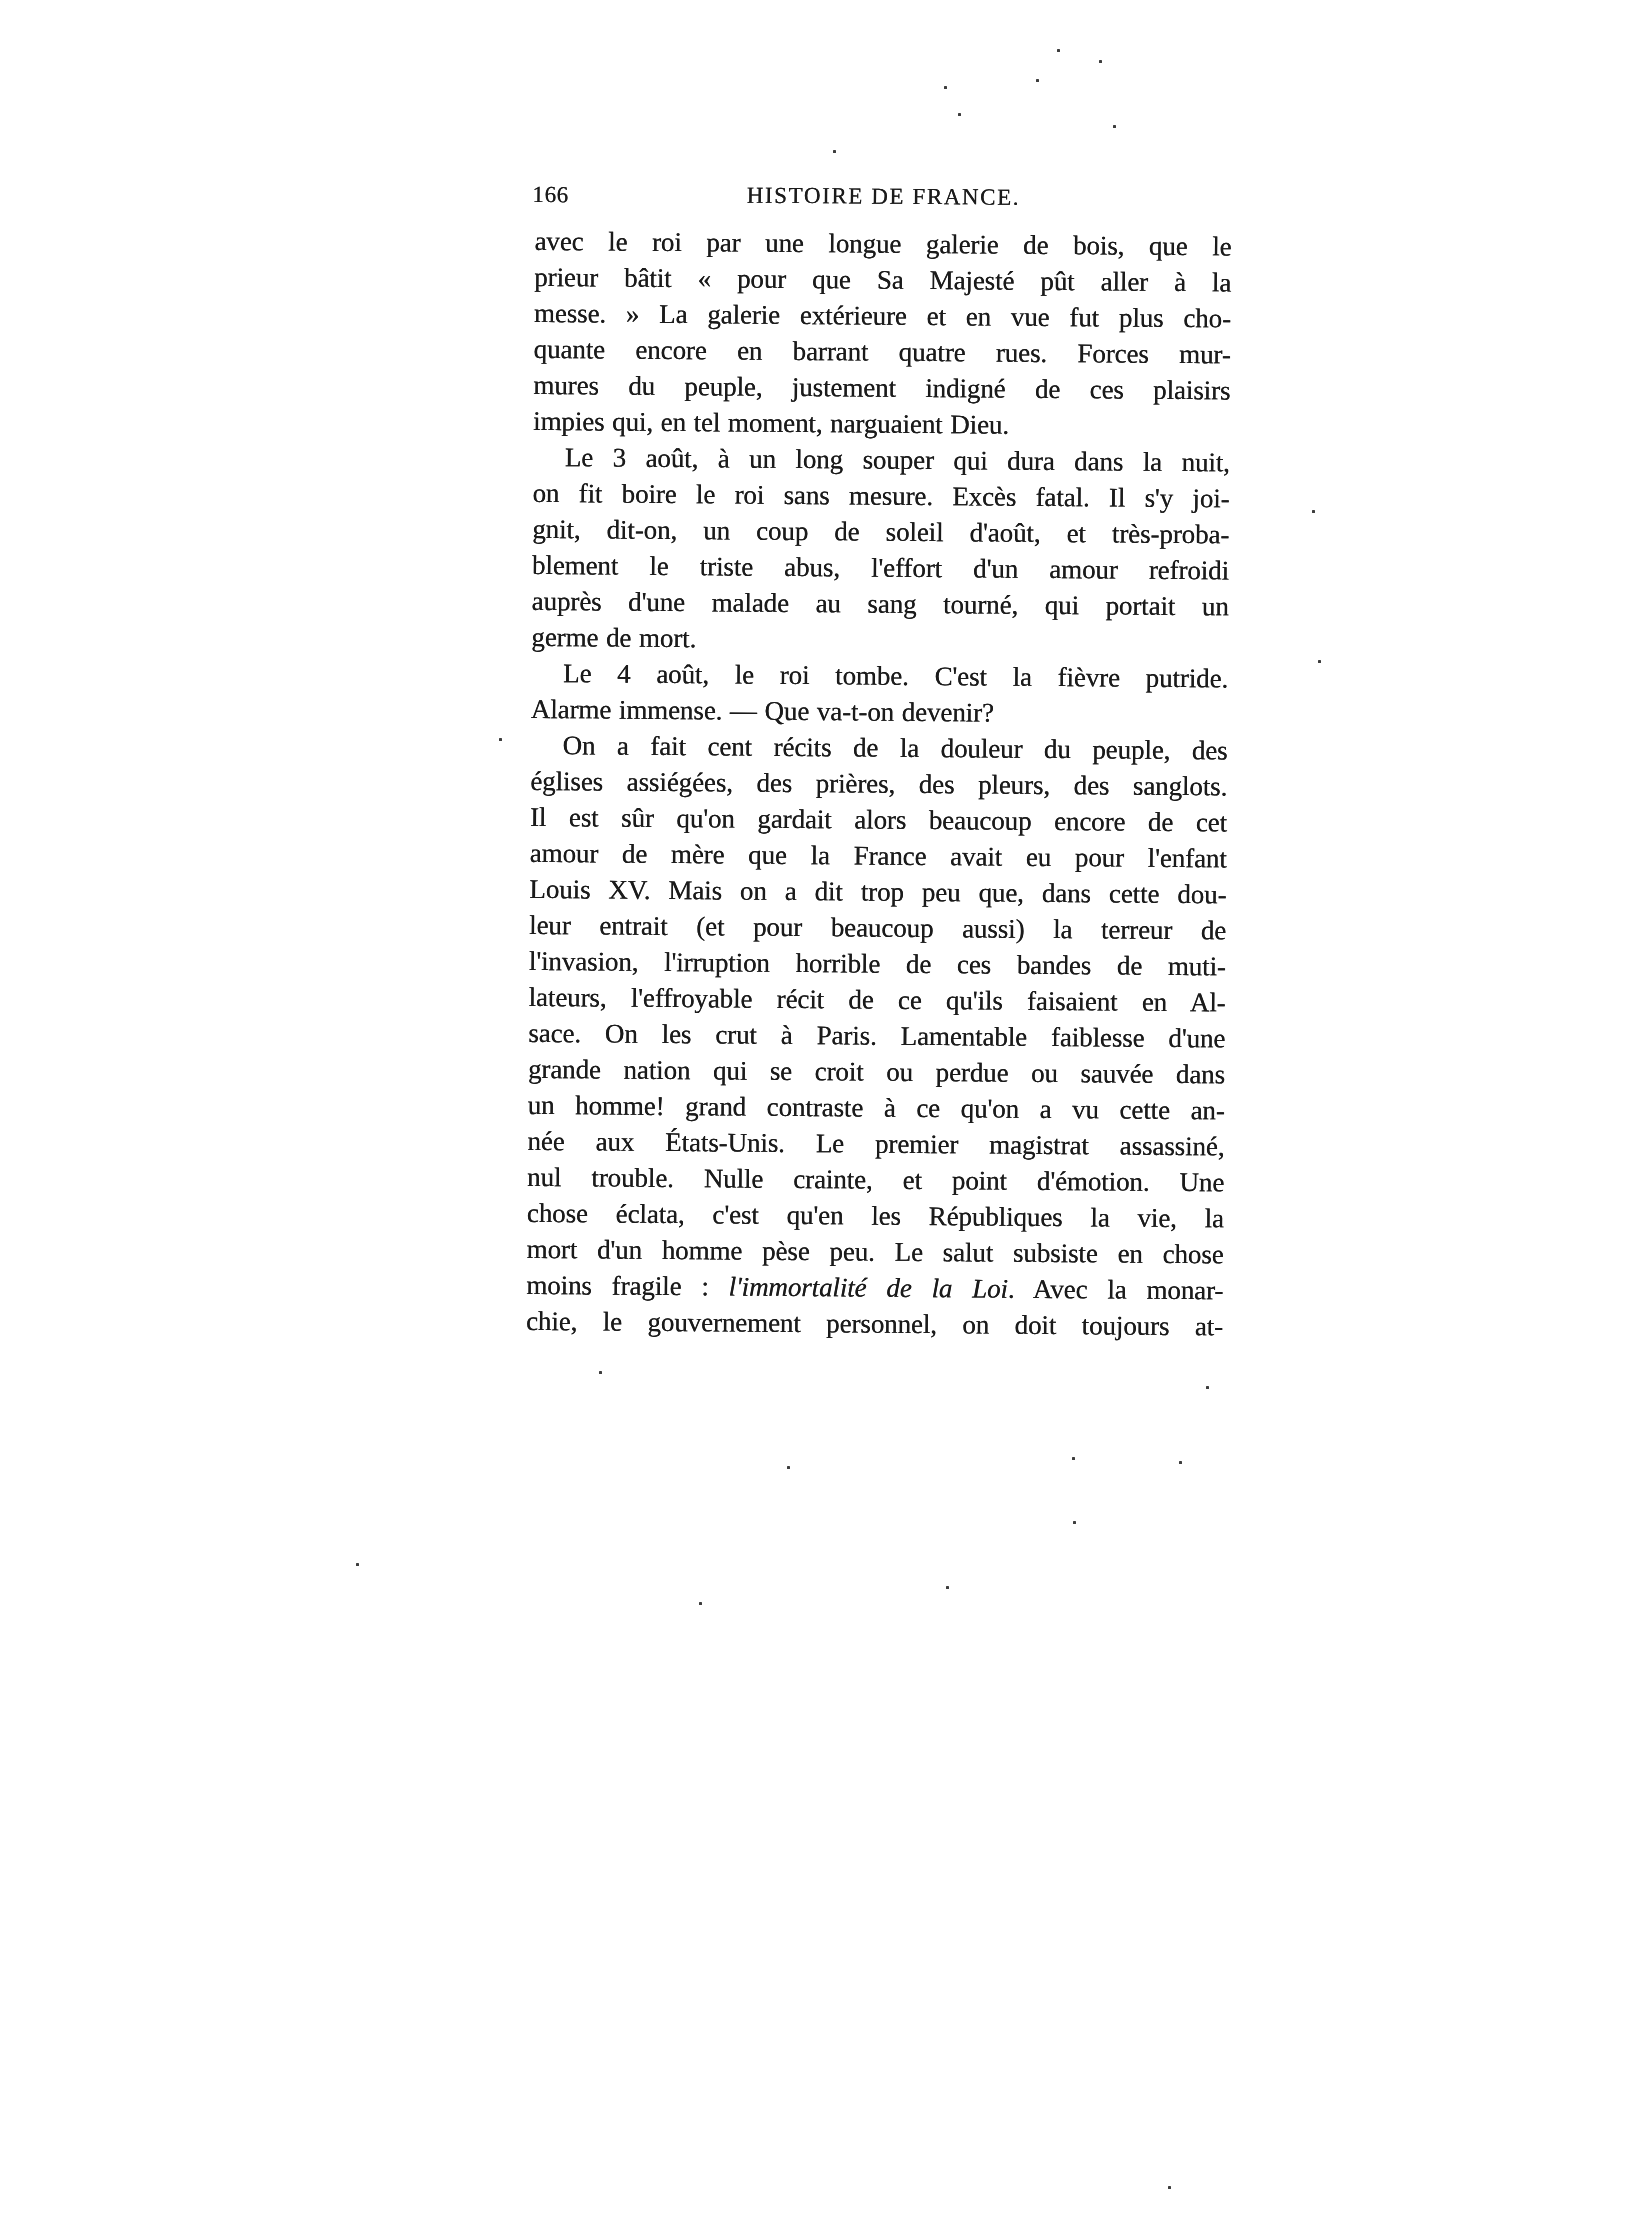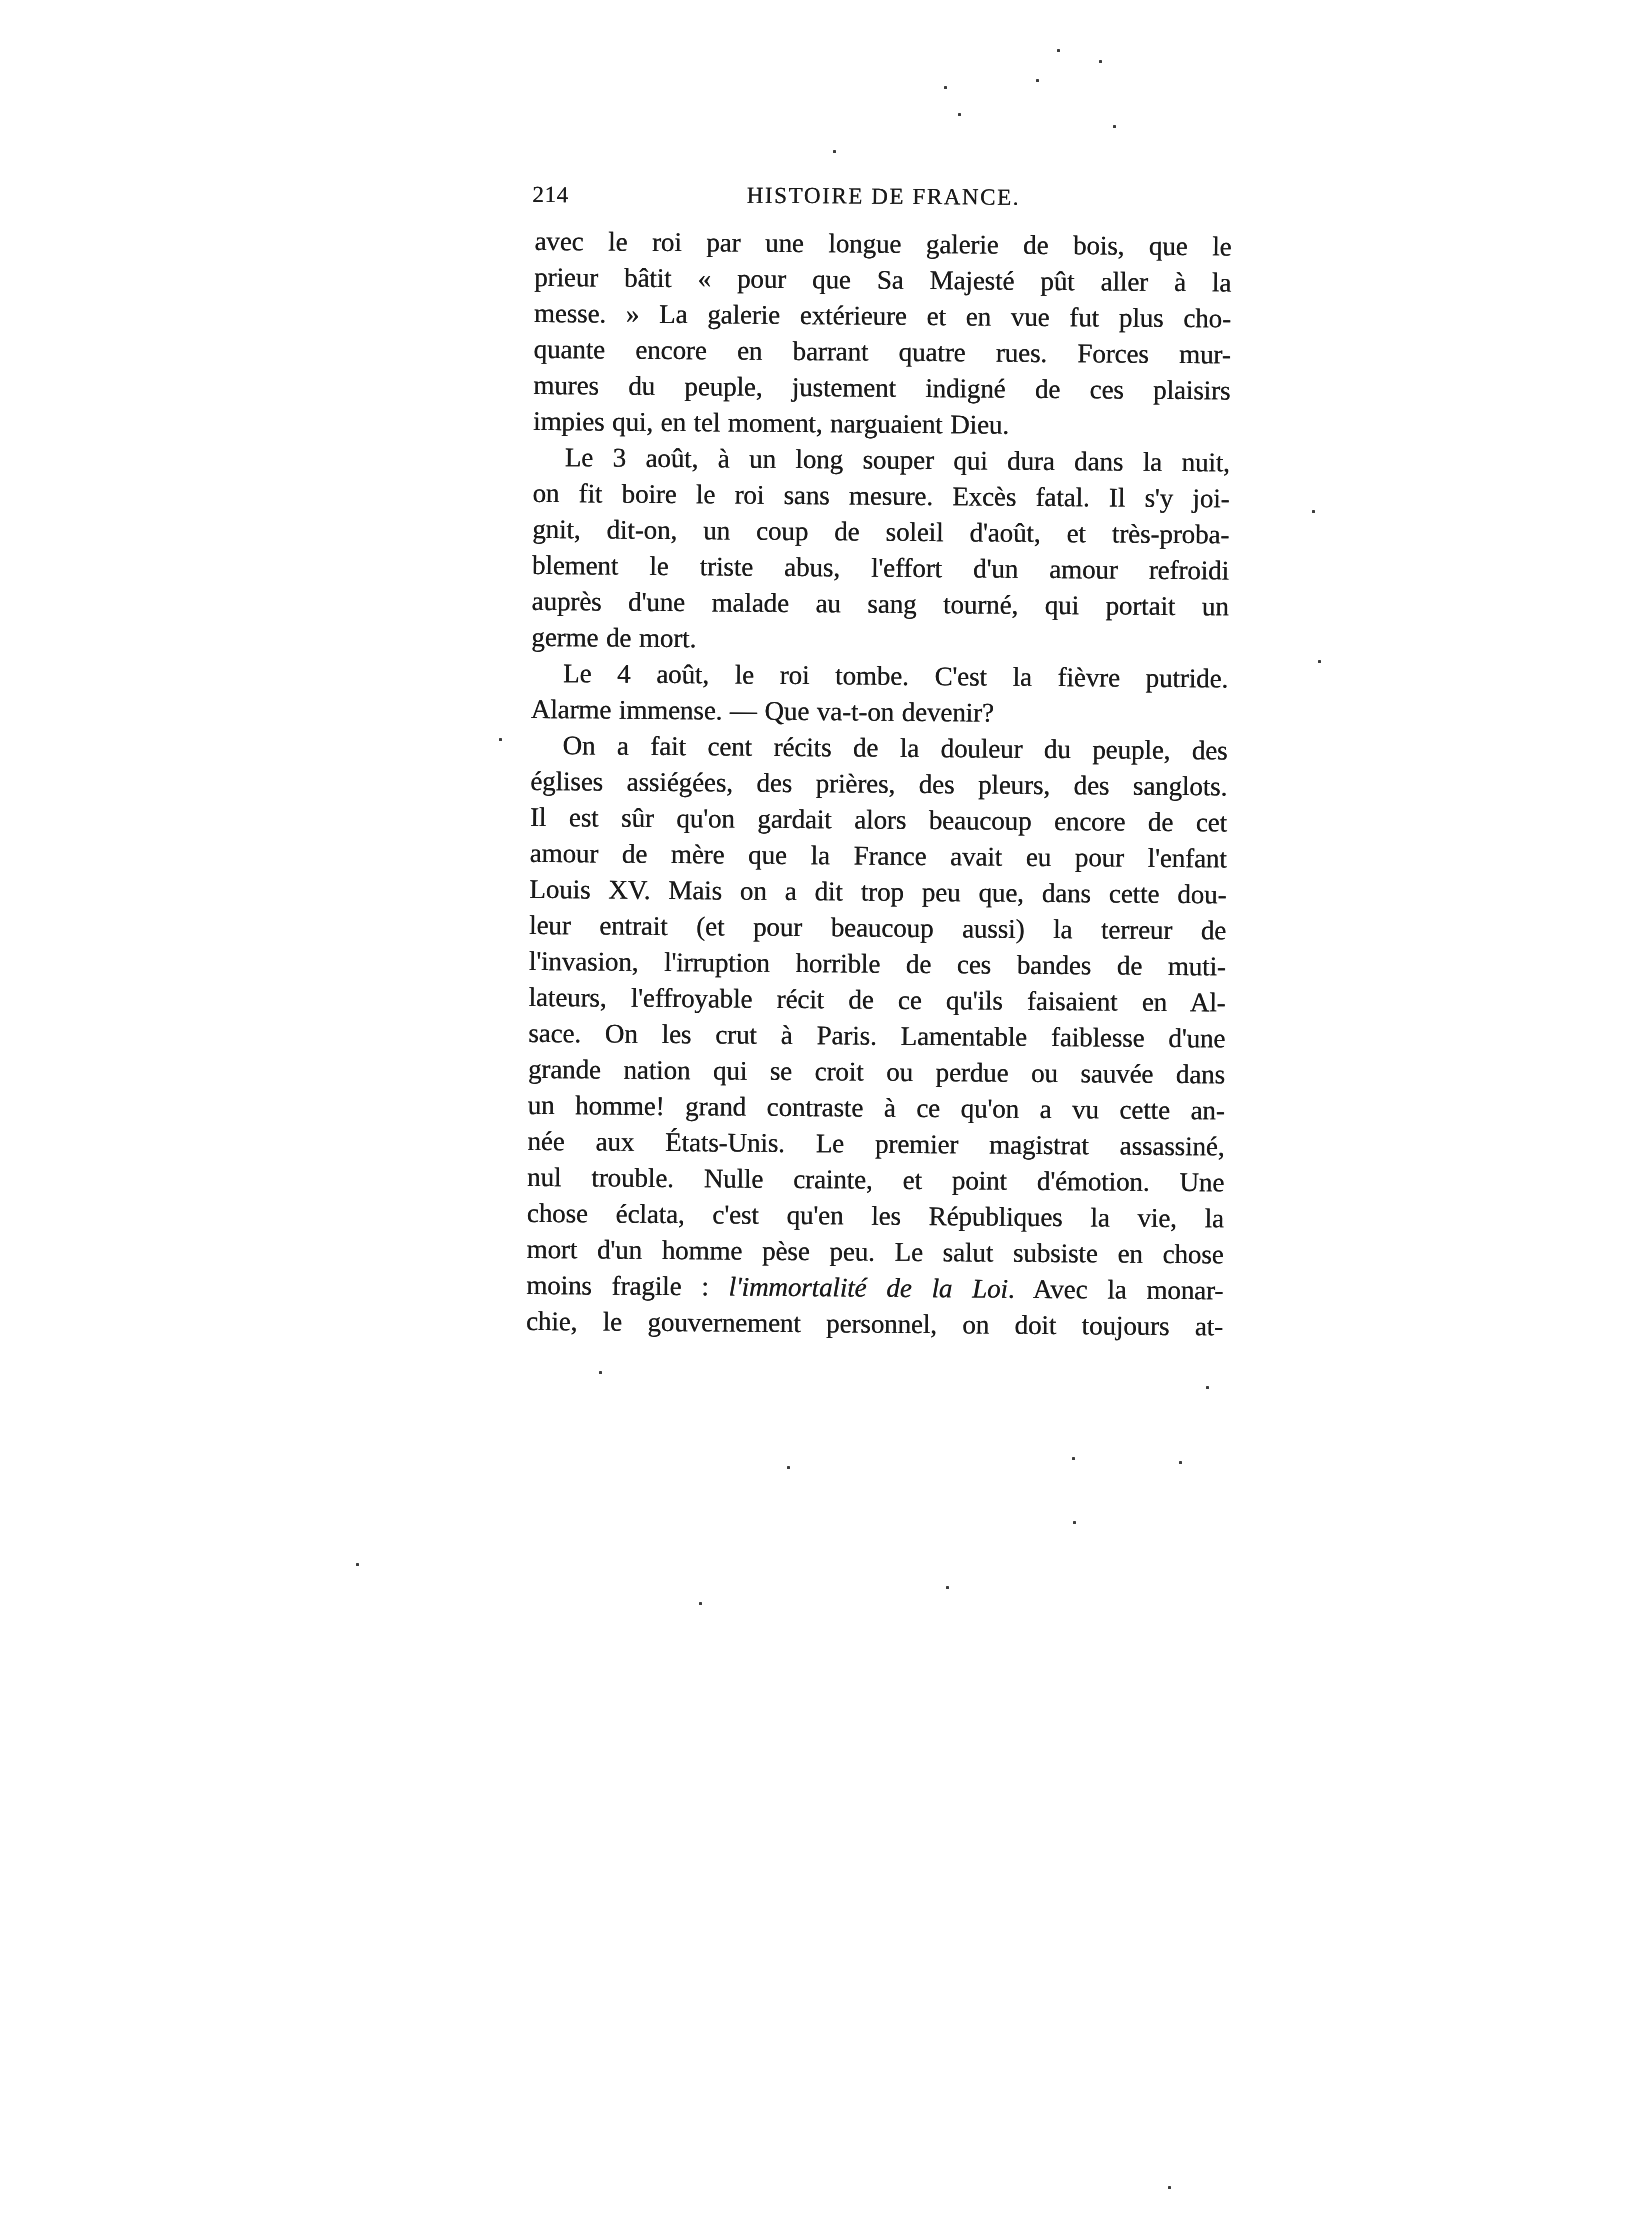--- a/index.html
+++ b/index.html
@@ -75,21 +75,21 @@
     border-radius: 0.6px;
     opacity: 0.85;
   }
 </style>
 </head>
 <body>
 
 <div class="page">
   <div class="text-column">
     <div class="header-row">
-      <span class="pagenum">214</span>
+      <span class="pagenum">166</span>
       <div class="running">HISTOIRE DE FRANCE.</div>
     </div>
     <div class="body-text">
         <div class="line"><span>avec le roi par une longue galerie de bois, que le</span></div>
         <div class="line"><span>prieur bâtit « pour que Sa Majesté pût aller à la</span></div>
         <div class="line"><span>messe. » La galerie extérieure et en vue fut plus cho-</span></div>
         <div class="line"><span>quante encore en barrant quatre rues. Forces mur-</span></div>
         <div class="line"><span>mures du peuple, justement indigné de ces plaisirs</span></div>
         <div class="line ragged"><span>impies qui, en tel moment, narguaient Dieu.</span></div>
         <div class="line indent"><span>Le 3 août, à un long souper qui dura dans la nuit,</span></div>

